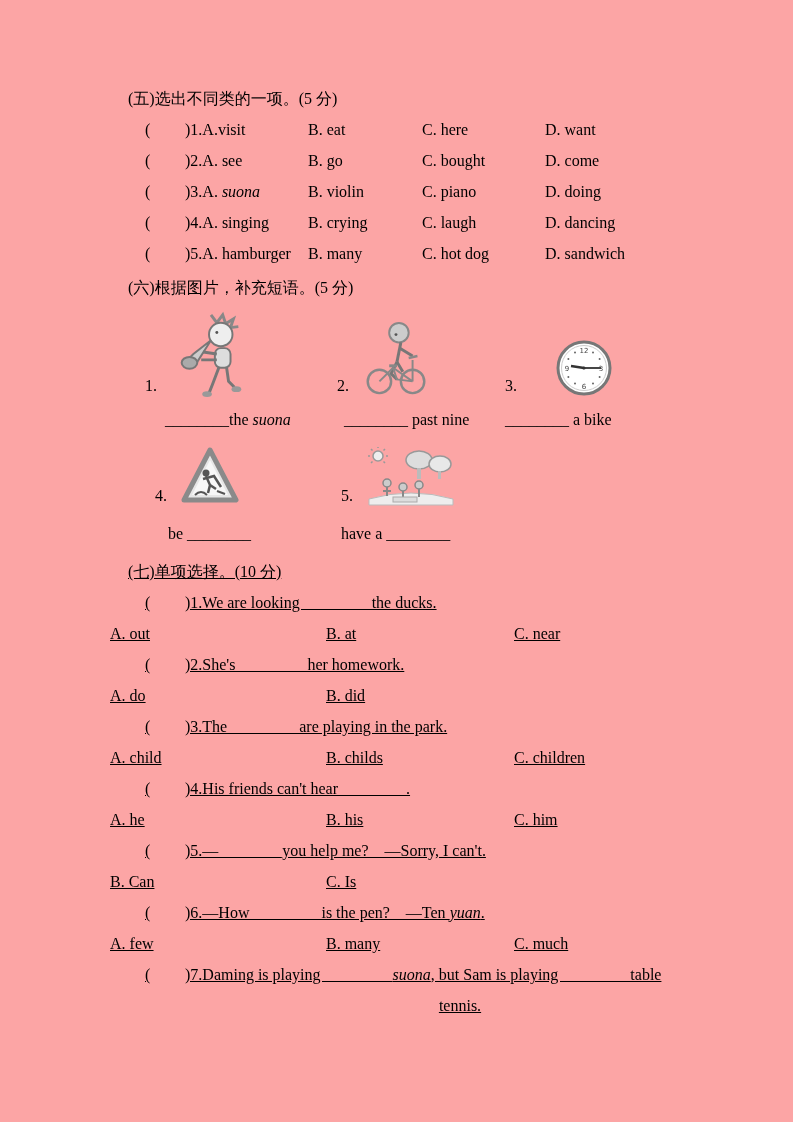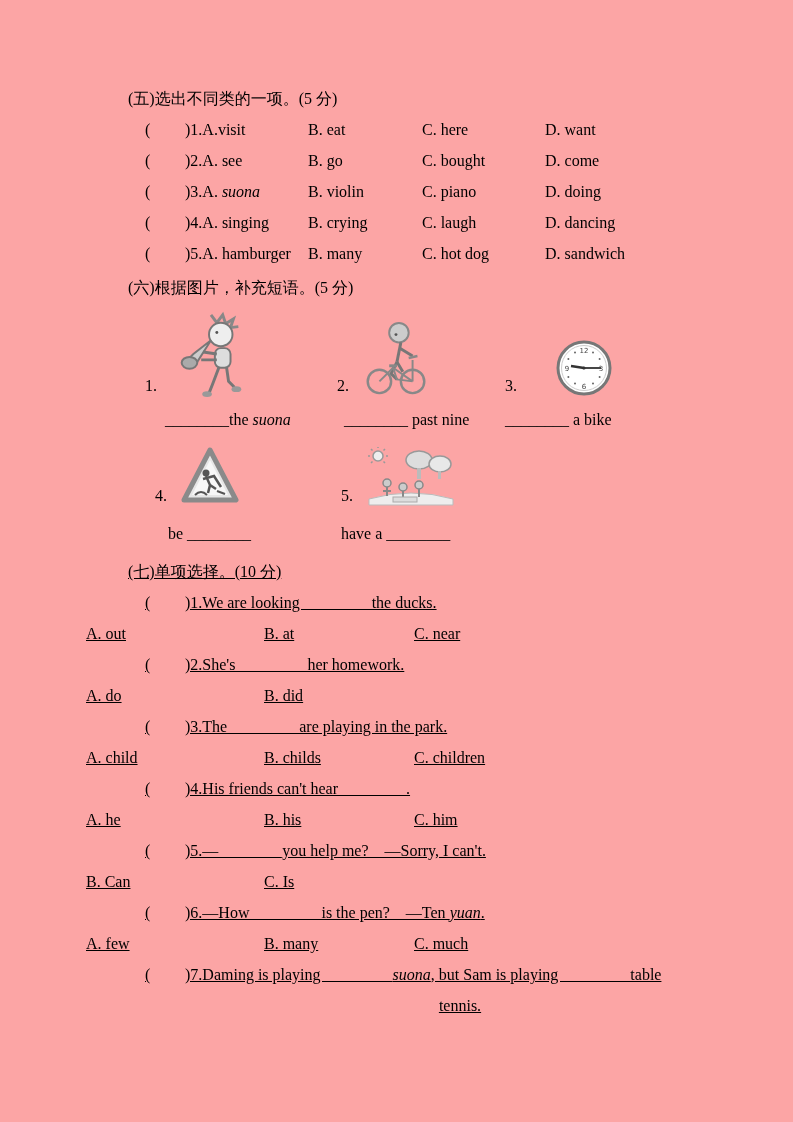--- a/index.html
+++ b/index.html
@@ -26,21 +26,21 @@
   .phrase-row1 .p1 { padding-left:20px; }
   .phrase-row1 .p3 { padding-left:7px; }
   .phrase-row2 { margin-left:168px; margin-top:12px; display:grid; grid-template-columns:173px auto; line-height:30px; }
   .phrase { white-space:pre-wrap; }
 
   
   .s7 { margin-top:8px;text-decoration:underline; }
   .q-line { margin-left:145px; display:grid; grid-template-columns:40px auto; line-height:31px; align-items:start; }
   .q-text { max-width:530px; padding-left:20px; text-indent:-20px; white-space:pre-wrap; }
   .q-line2 { display:block; text-indent:0;text-align:center; }
-  .opt-line { margin-left:86px; display:grid; grid-template-columns:178px 150px auto; line-height:31px; }
+  .opt-line { margin-left:110px; display:grid; grid-template-columns:178px 150px auto; line-height:31px;gap:38px; }
 
   svg { display:block; }
 </style>
 </head>
 <body>
 
 <div class="page">
   <div class="content">
 
     <div class="sec-title">(五)选出不同类的一项。(5 分)</div>

